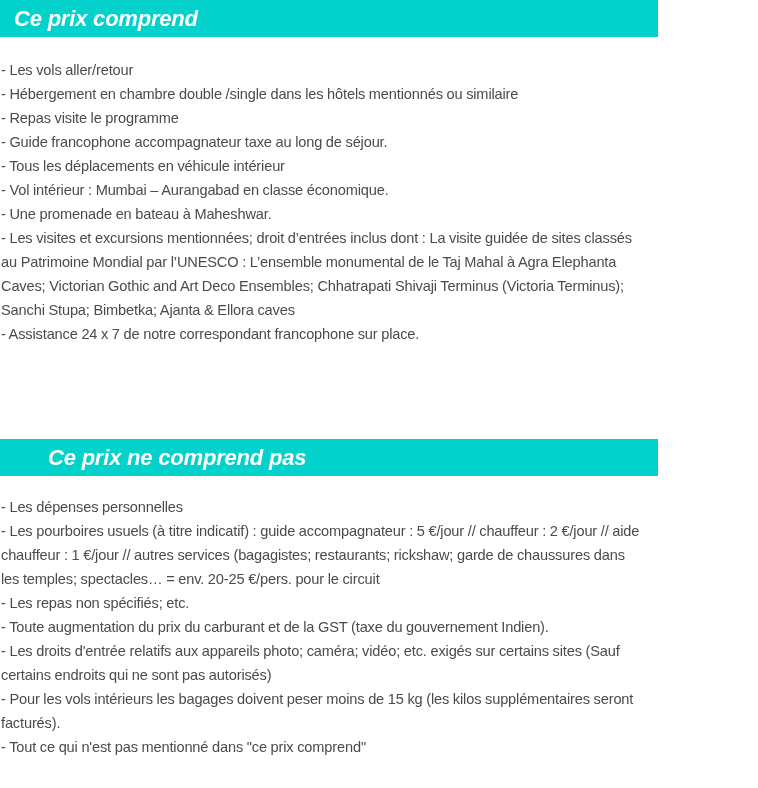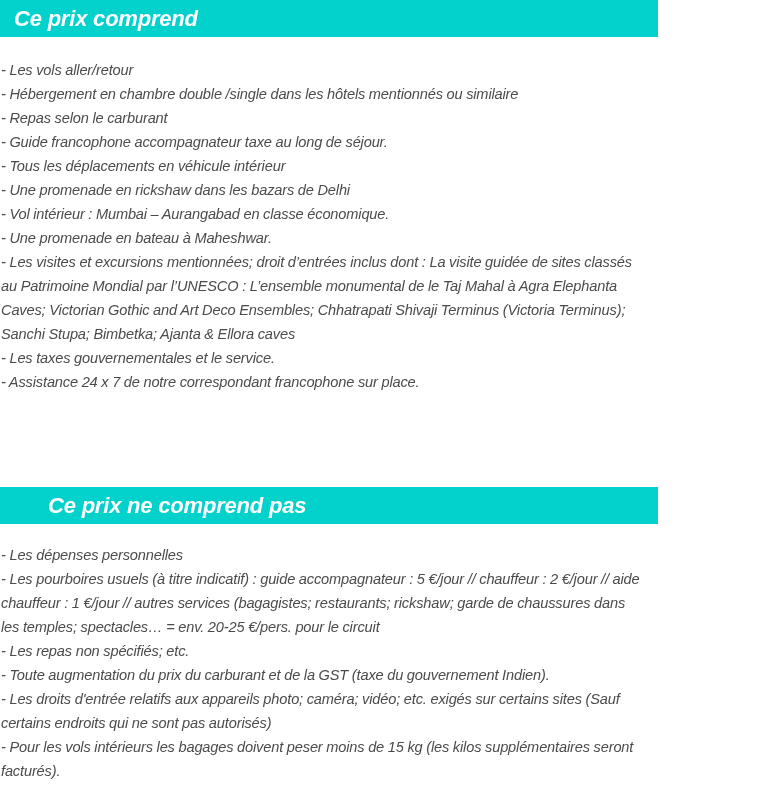--- a/index.html
+++ b/index.html
@@ -42,21 +42,20 @@
     padding-left: 48px;
   }
 
   
   .section-body {
     padding: 0;
     margin: 0;
   }
   .body-line {
     font-family: "Liberation Sans", sans-serif;
-    font-style: italic;
     font-size: 14.6px;
     line-height: 24px;
     color: #4b4b4b;
     padding: 0 12px 0 1px;
     margin: 0;
     letter-spacing: -0.15px;
     word-spacing: -0.2px;
     text-align: left;
   }
 
@@ -70,28 +69,26 @@
 
 <div class="page">
 
   <div class="section-header">Ce prix comprend</div>
 
   <div class="gap-after-header-1"></div>
 
   <div class="section-body">
     <p class="body-line">- Les vols aller/retour</p>
     <p class="body-line">- Hébergement en chambre double /single dans les hôtels mentionnés ou similaire</p>
-    <p class="body-line">- Repas selon le carburant</p>
+    <p class="body-line">- Repas visite le programme</p>
     <p class="body-line">- Guide francophone accompagnateur taxe au long de séjour.</p>
     <p class="body-line">- Tous les déplacements en véhicule intérieur</p>
-    <p class="body-line">- Une promenade en rickshaw dans les bazars de Delhi</p>
     <p class="body-line">- Vol intérieur : Mumbai – Aurangabad en classe économique.</p>
     <p class="body-line">- Une promenade en bateau à Maheshwar.</p>
     <p class="body-line">- Les visites et excursions mentionnées; droit d’entrées inclus dont : La visite guidée de sites classés au Patrimoine Mondial par l’UNESCO : L’ensemble monumental de le Taj Mahal à Agra Elephanta Caves; Victorian Gothic and Art Deco Ensembles; Chhatrapati Shivaji Terminus (Victoria Terminus); Sanchi Stupa; Bimbetka; Ajanta &amp; Ellora caves</p>
-    <p class="body-line">- Les taxes gouvernementales et le service.</p>
     <p class="body-line">- Assistance 24 x 7 de notre correspondant francophone sur place.</p>
   </div>
 
   <div class="gap-between-sections"></div>
 
   <div class="section-header second">Ce prix ne comprend pas</div>
 
   <div class="gap-after-header-2"></div>
 
   <div class="section-body">

